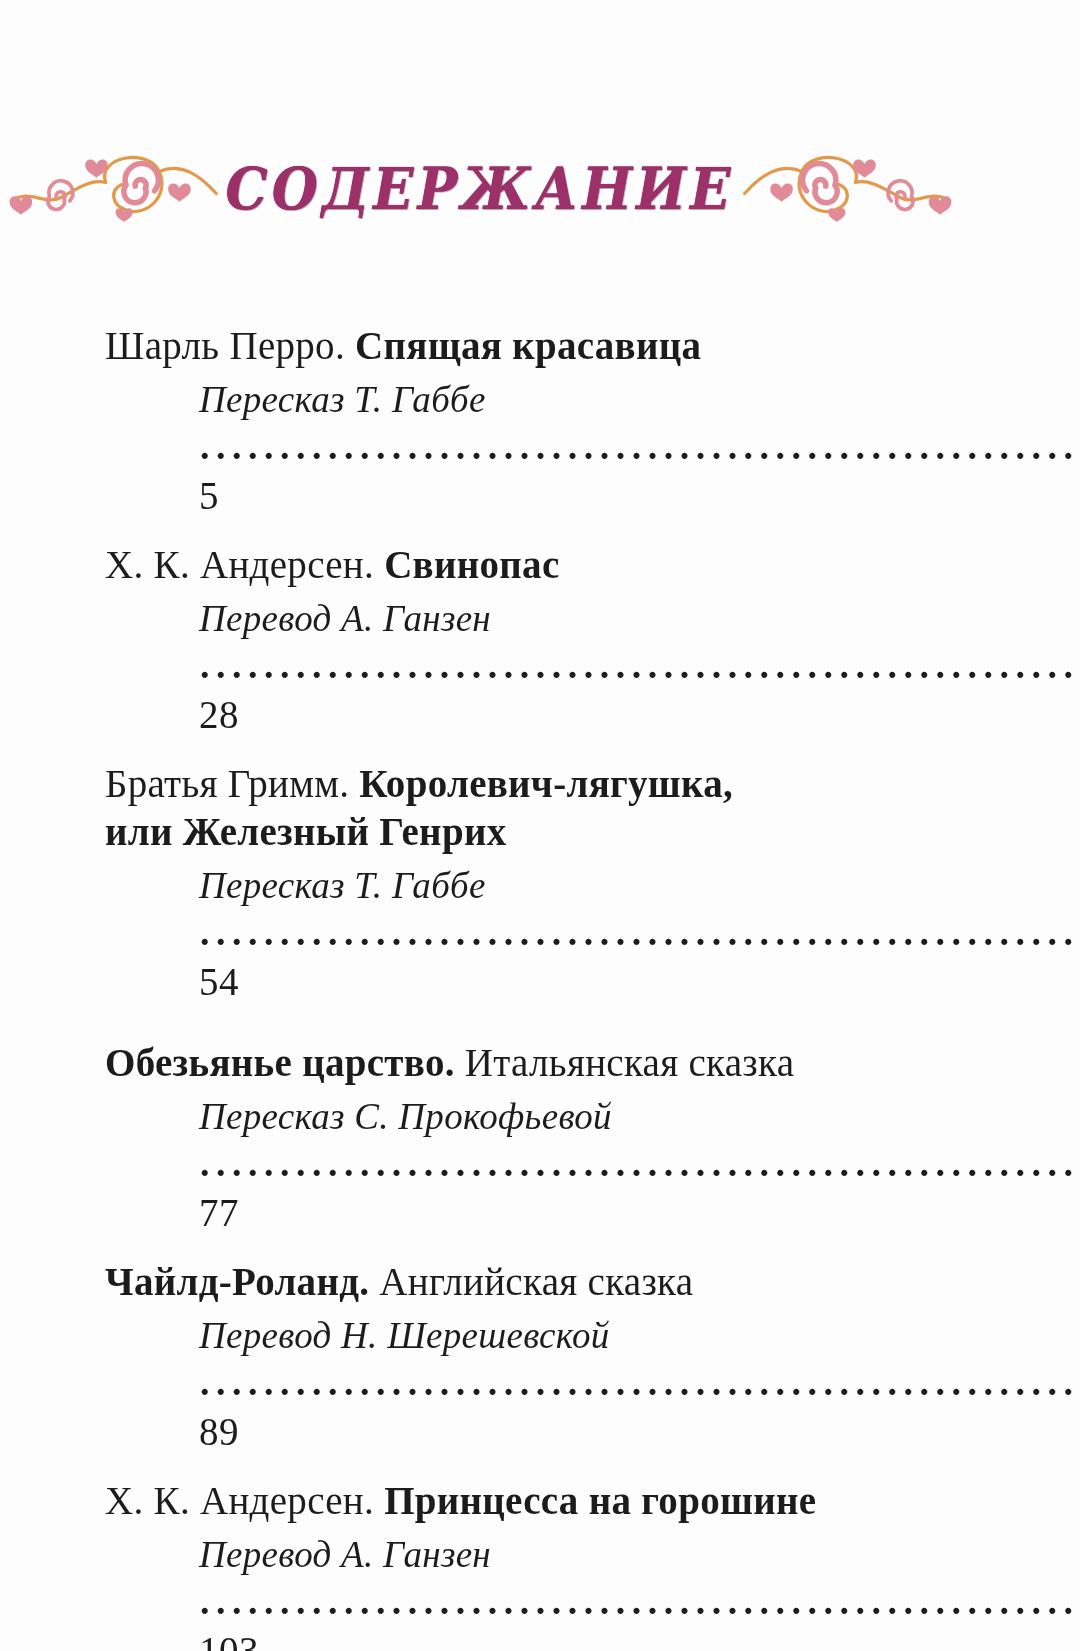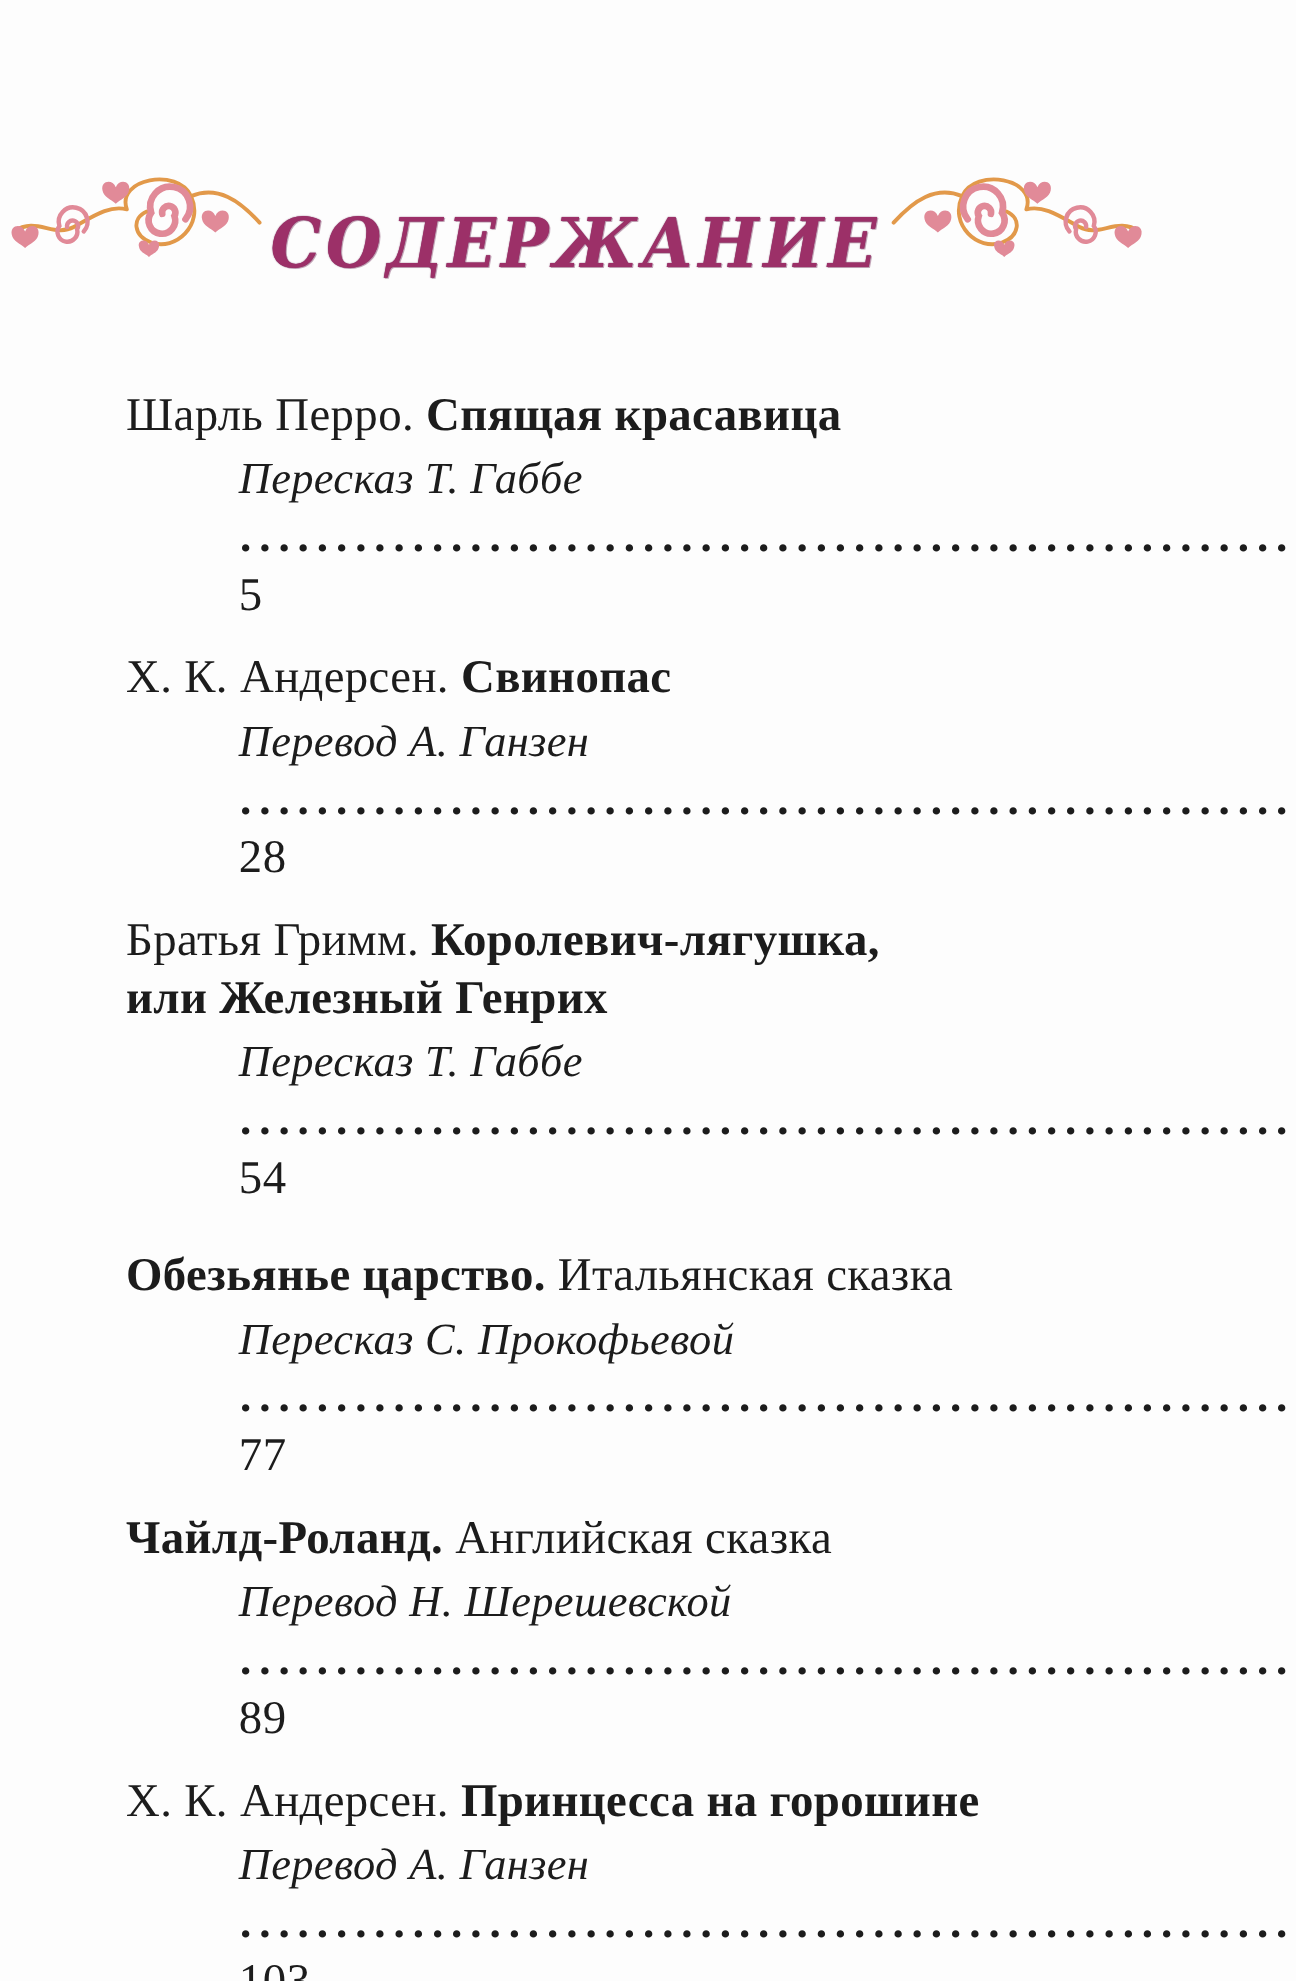--- a/index.html
+++ b/index.html
@@ -19,21 +19,21 @@
   .page {
     position: relative;
     width: 1080px; height: 1651px;
     background: var(--paper);
     overflow: hidden;
   }
   
   .toc-header {
     position: absolute;
     top: 136px; left: 30px; width: 900px; height: 104px;
-    display: flex; align-items: flex-start; justify-content: center;
+    display: flex; align-items: center; justify-content: center;
     gap: 6px;
   }
   .toc-title {
     font-family: "DejaVu Serif", serif;
     font-weight: bold;
     font-style: italic;
     font-size: 53px;
     letter-spacing: 4px;
     color: var(--title);
     text-shadow: 0 0 1px #6b1f4e, 1px 1px 0 rgba(107,31,78,.35);

